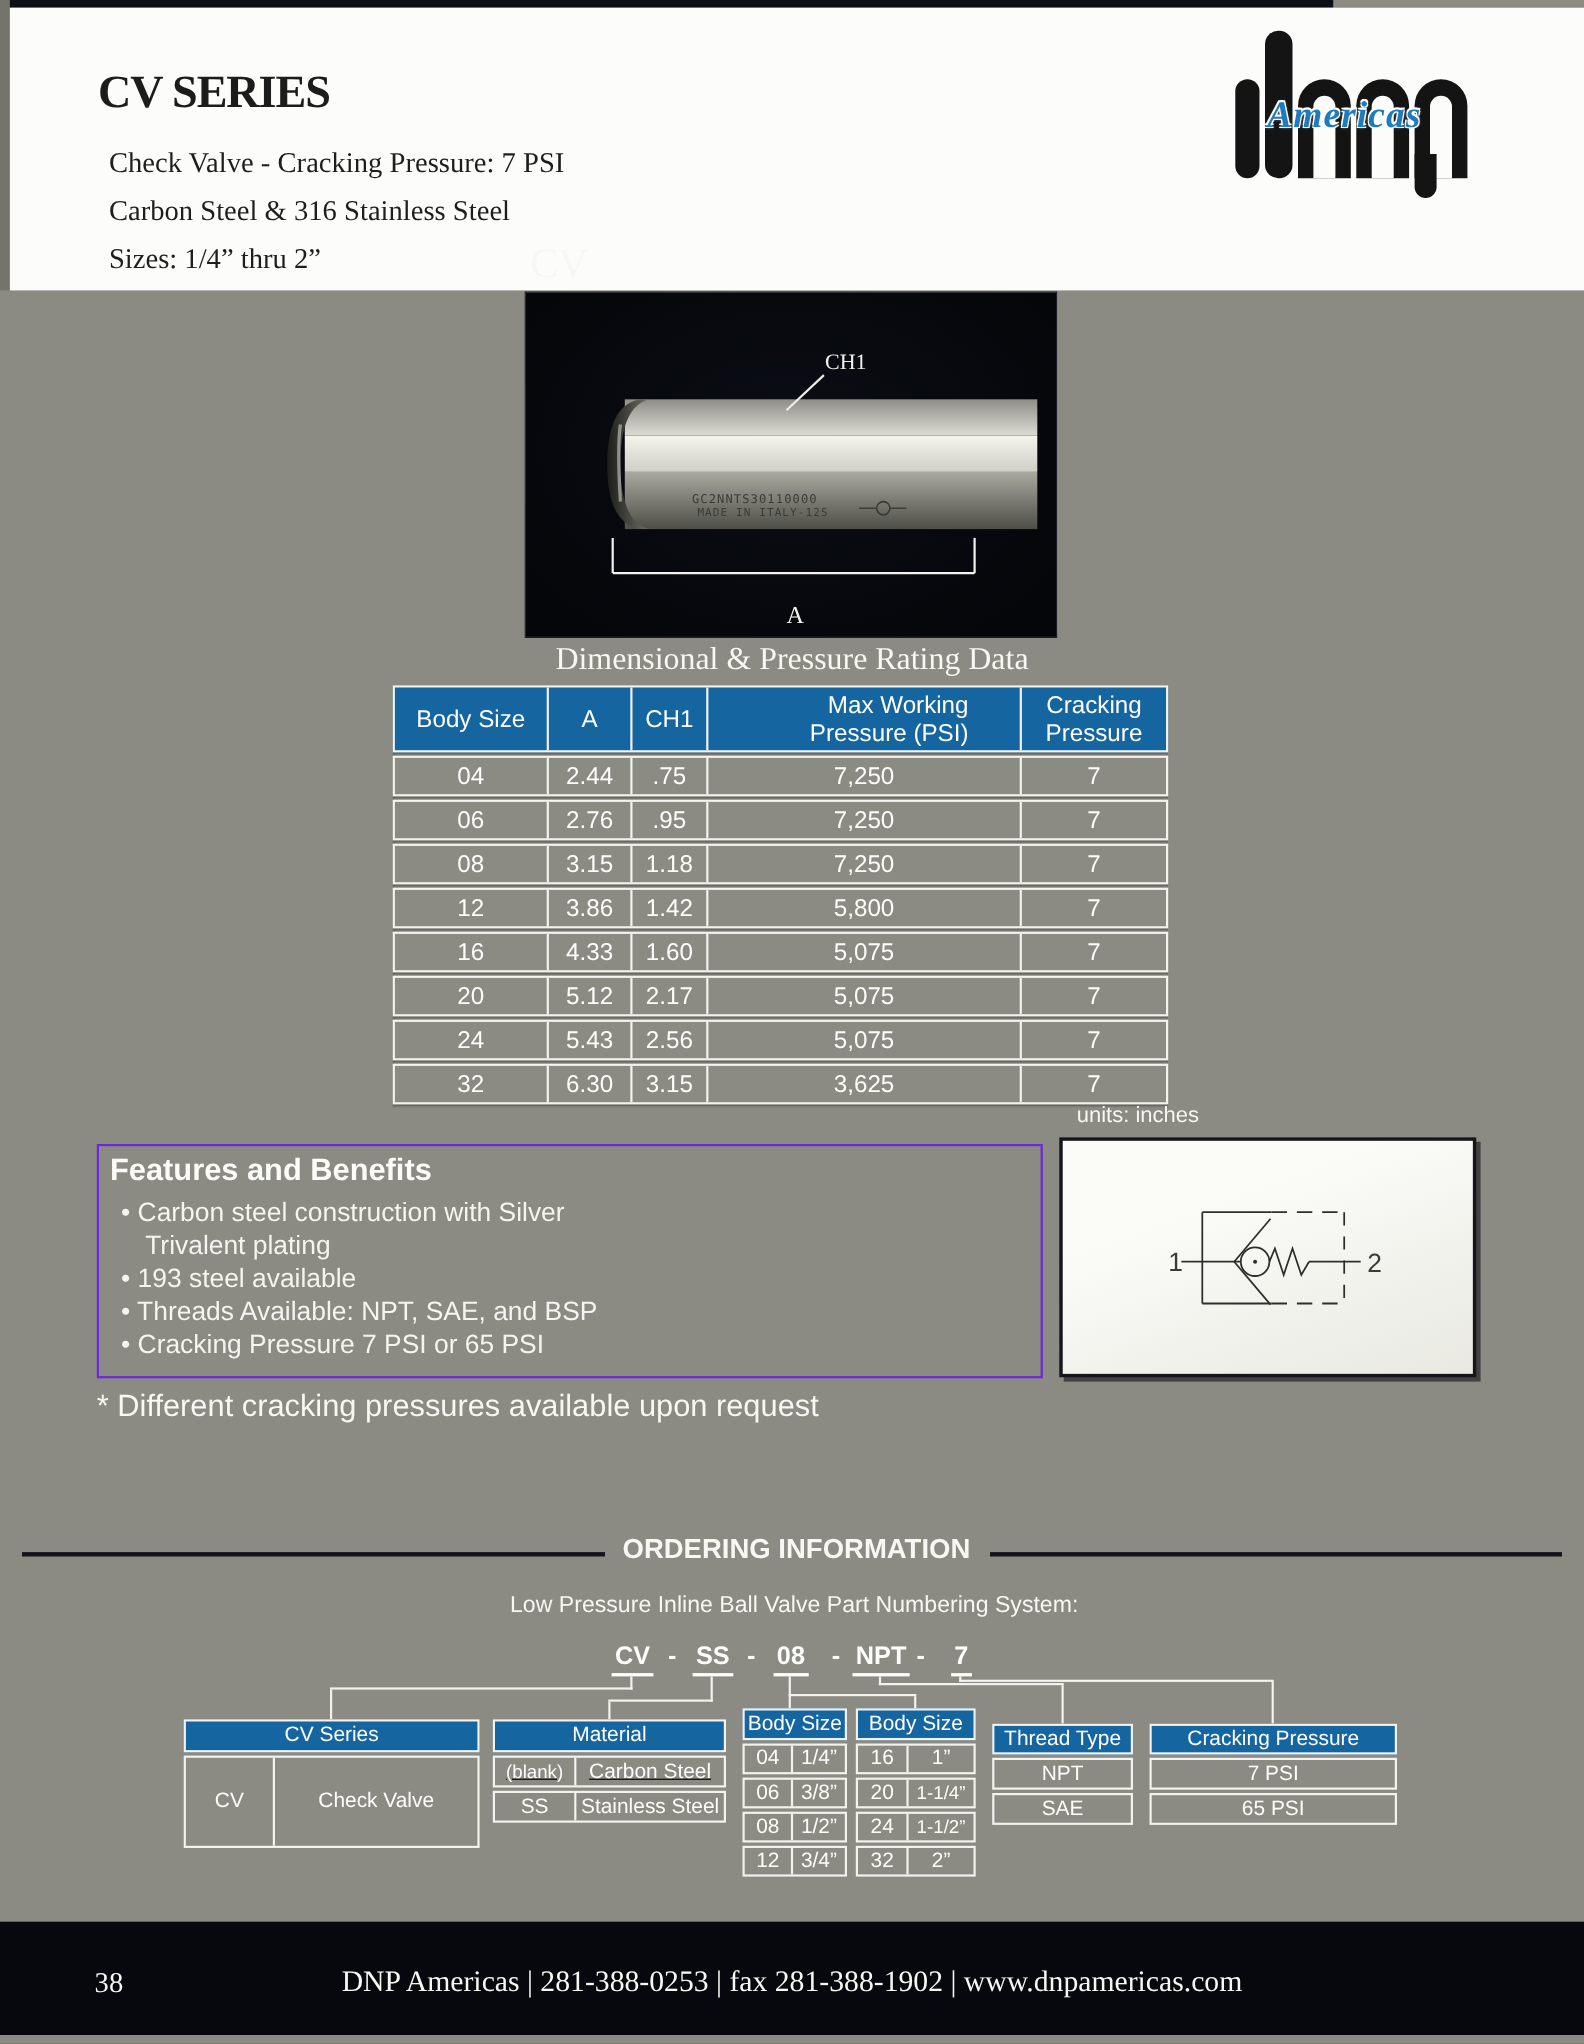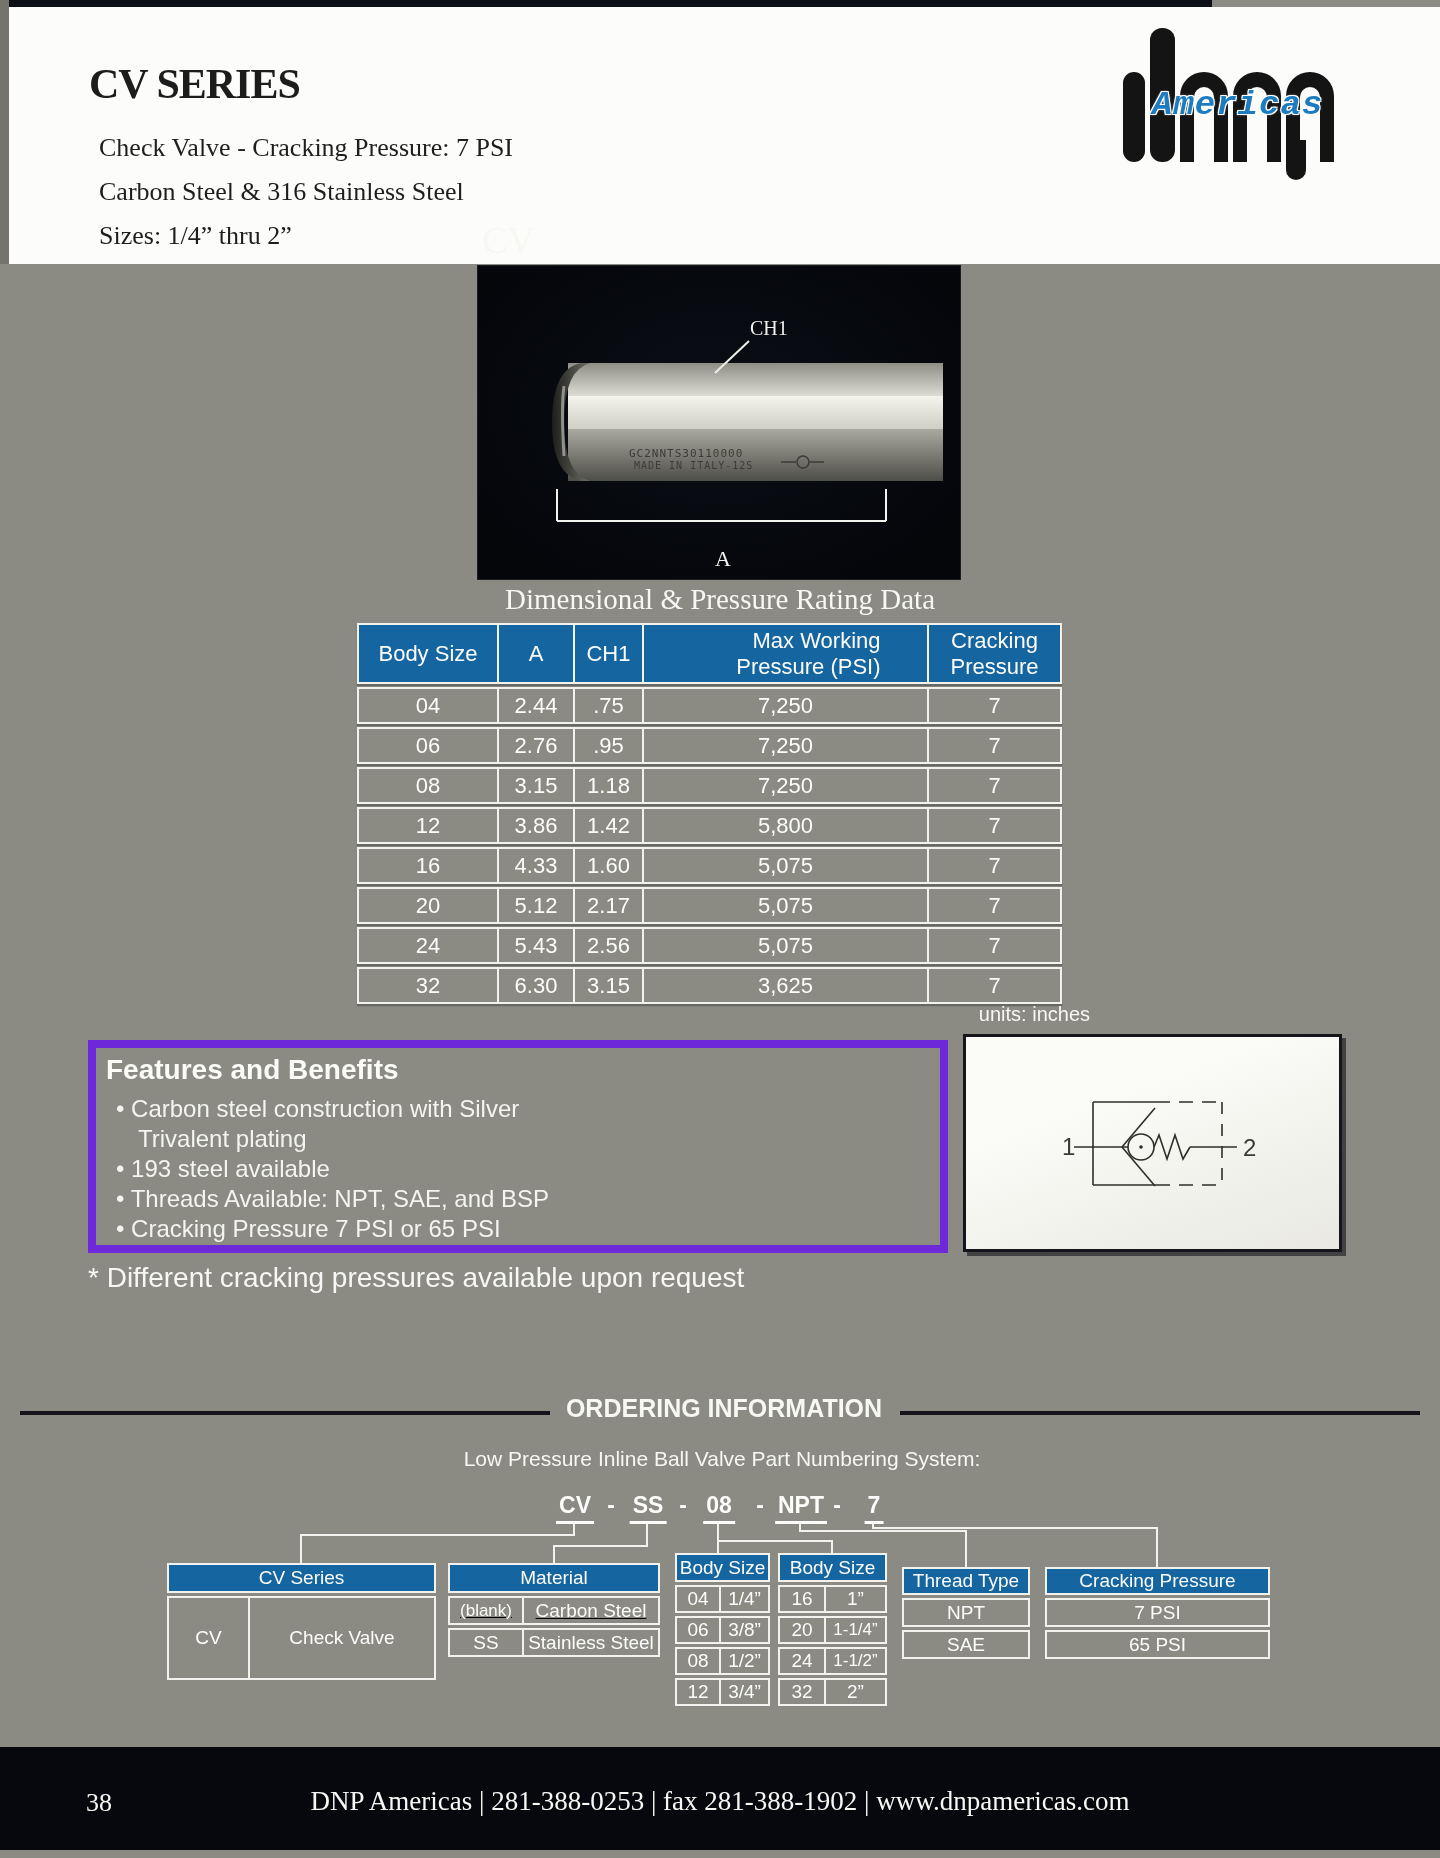--- a/index.html
+++ b/index.html
@@ -14,21 +14,21 @@
   .left-strip{left:0;top:0;width:9px;height:264px;background:#74746d;}
   .header-panel{left:9px;top:7px;width:1431px;height:257px;background:#fcfcfa;}
   .hd-title{left:89px;top:60px;font-size:42px;font-weight:bold;color:#1c1c1c;letter-spacing:-1px;}
   .hd-sub{left:99px;top:126px;font-size:26px;color:#1e1e1e;line-height:44px;}
 
   
   .lg-bar{position:absolute;background:#141414;}
   .lg-arch{position:absolute;width:48px;height:90px;background:#141414;border-radius:24px 24px 0 0;}
   .lg-arch i{position:absolute;left:14px;top:15px;width:20px;height:75px;background:#fcfcfa;
              border-radius:10px 10px 0 0;}
-  .lg-script{position:absolute;font-family:Liberation Mono, monospace;font-style:italic;font-weight:bold;
+  .lg-script{position:absolute;font-family:Liberation Serif, serif;font-style:italic;font-weight:bold;
              font-size:34px;color:#1c7cbf;letter-spacing:1px;
              text-shadow:-1px -1px 0 #fff,1px -1px 0 #fff,-1px 1px 0 #fff,1px 1px 0 #fff,0 0 3px #fff;}
 
   
   .cv-label{left:482px;top:218px;font-size:38px;}
   .photo-box{left:477px;top:265px;width:482px;height:313px;
              background:radial-gradient(ellipse at 50% 45%, #0b0e15 0%, #04060a 85%);
              border:1px solid #1a1d24;}
 
   
@@ -40,21 +40,21 @@
             border-left:2px solid #f2f2ee;box-sizing:border-box;text-align:center;line-height:26px;}
   .drow>div:first-child{border-left:none;}
   .dhead{background:#1565a0;}
   .dhead>div{height:57px;}
   .dbody>div{height:33px;}
   .c1{width:138px;}.c2{width:76px;}.c3{width:69px;}.c4{width:285px;}.c5{width:133px;}
   .wrapspan{display:inline-block;}
   .units-note{left:890px;top:1003px;width:200px;text-align:right;font-size:20px;}
 
   
-  .feat-box{left:88px;top:1040px;width:860px;height:213px;border:8px solid #6d28d9;box-sizing:border-box;}
+  .feat-box{left:88px;top:1040px;width:860px;height:213px;border:2px solid #6d28d9;box-sizing:border-box;}
   .feat-title{left:10px;top:6px;font-size:28px;font-weight:bold;position:absolute;color:#fbfbf8;}
   .feat-lines{position:absolute;left:20px;top:46px;font-size:24px;color:#f4f4f0;line-height:30px;}
   .feat-lines div:nth-child(2){padding-left:22px;}
   .footnote{left:88px;top:1262px;font-size:28px;}
 
   
   .schem-box{left:963px;top:1034px;width:379px;height:218px;box-sizing:border-box;
              border:3px solid #15151b;background:linear-gradient(160deg,#fbfbf8 30%,#e9e9e2 100%);
              box-shadow:4px 4px 0 rgba(8,8,12,.55);}
 

